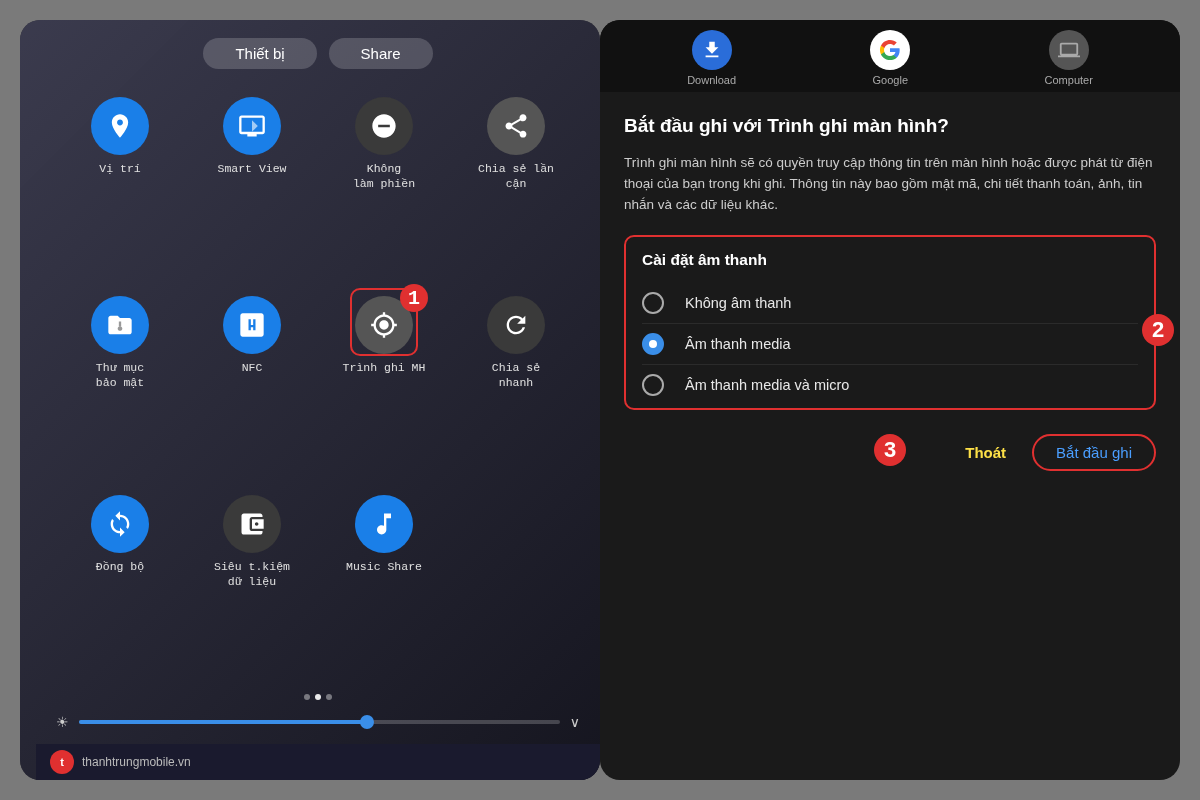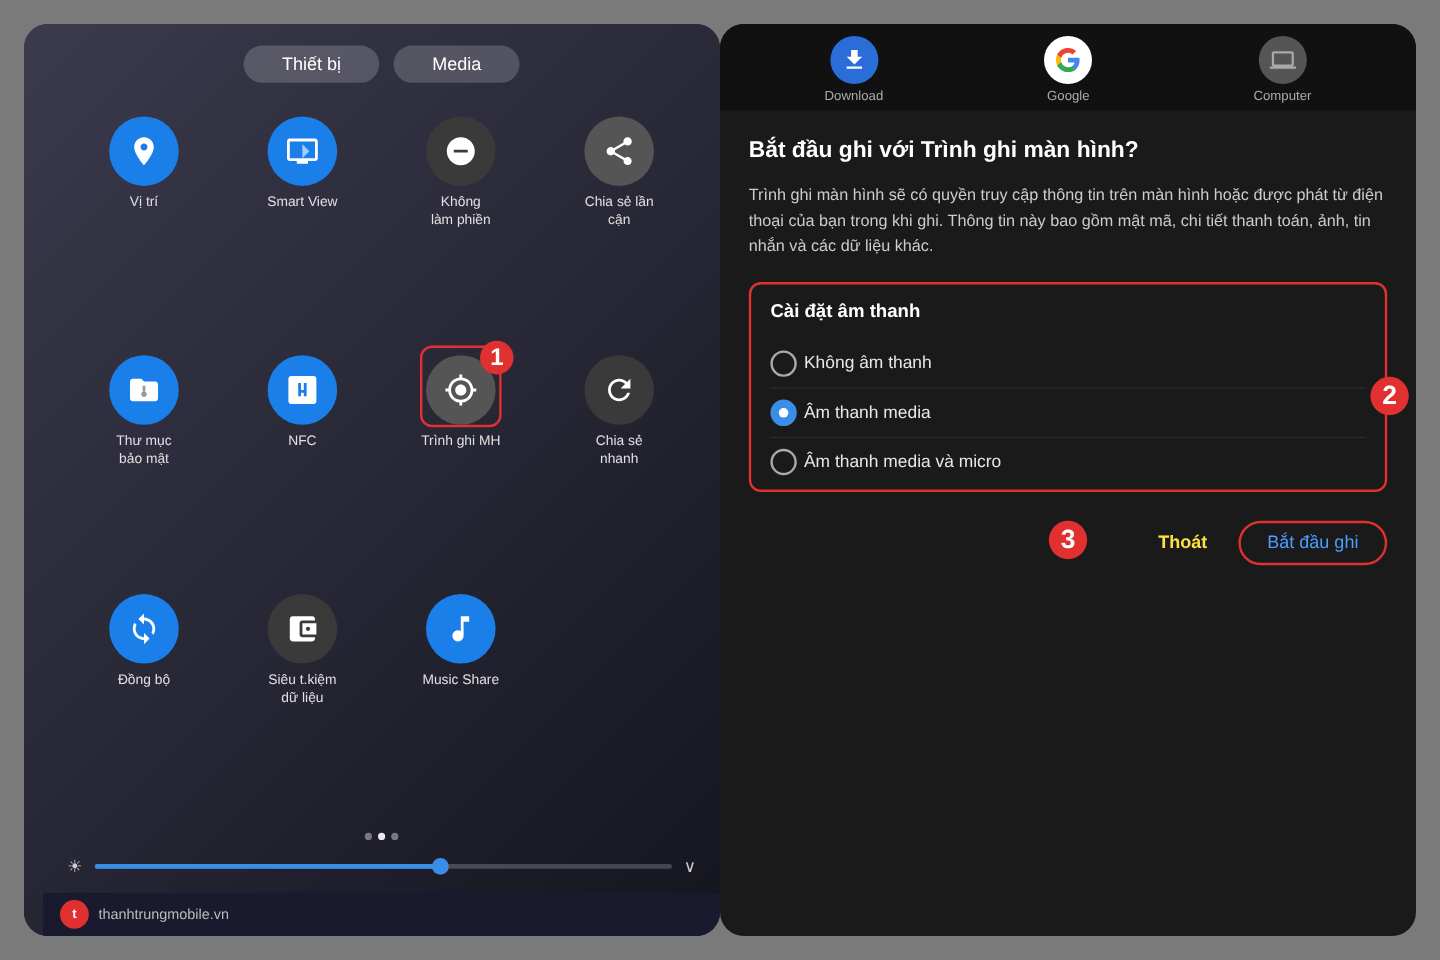--- a/index.html
+++ b/index.html
@@ -73,20 +73,21 @@
       padding: 4px 20px 10px;
       flex: 1;
     }
     .grid-item {
       display: flex;
       flex-direction: column;
       align-items: center;
       justify-content: flex-start;
       padding: 10px 4px 8px;
       position: relative;
+      font-family: Liberation Mono, monospace;
     }
     .icon-circle {
       width: 58px;
       height: 58px;
       border-radius: 50%;
       display: flex;
       align-items: center;
       justify-content: center;
       margin-bottom: 7px;
       position: relative;
@@ -290,21 +291,21 @@
     }
     .settings-title {
       color: #fff;
       font-size: 15.5px;
       font-weight: 600;
       margin-bottom: 14px;
     }
     .radio-option {
       display: flex;
       align-items: center;
-      gap: 6px;
+      gap: 21px;
       padding: 9px 0;
       border-bottom: 1px solid rgba(255,255,255,0.08);
     }
     .radio-option:last-child {
       border-bottom: none;
       padding-bottom: 0;
       text-align: center;
     }
     .radio-circle {
       width: 22px;
@@ -401,21 +402,21 @@
 </head>
 <body>
 
 <div class="container">
   <div class="left-panel">
     <div class="left-blurred-bg"></div>
     <div class="left-content">
 
       <div class="tabs-row">
         <button class="tab-btn">Thiết bị</button>
-        <button class="tab-btn">Media</button>
+        <button class="tab-btn">Share</button>
       </div>
 
       <div class="quick-grid">
 
         <div class="grid-item">
           <div class="icon-circle blue">
             <svg class="svg-icon" viewBox="0 0 24 24" fill="white">
                 <path d="M12 2C8.13 2 5 5.13 5 9c0 5.25 7 13 7 13s7-7.75 7-13c0-3.87-3.13-7-7-7zm0 9.5c-1.38 0-2.5-1.12-2.5-2.5S10.62 6.5 12 6.5s2.5 1.12 2.5 2.5S13.38 11.5 12 11.5z"></path>
               </svg>
           </div>

